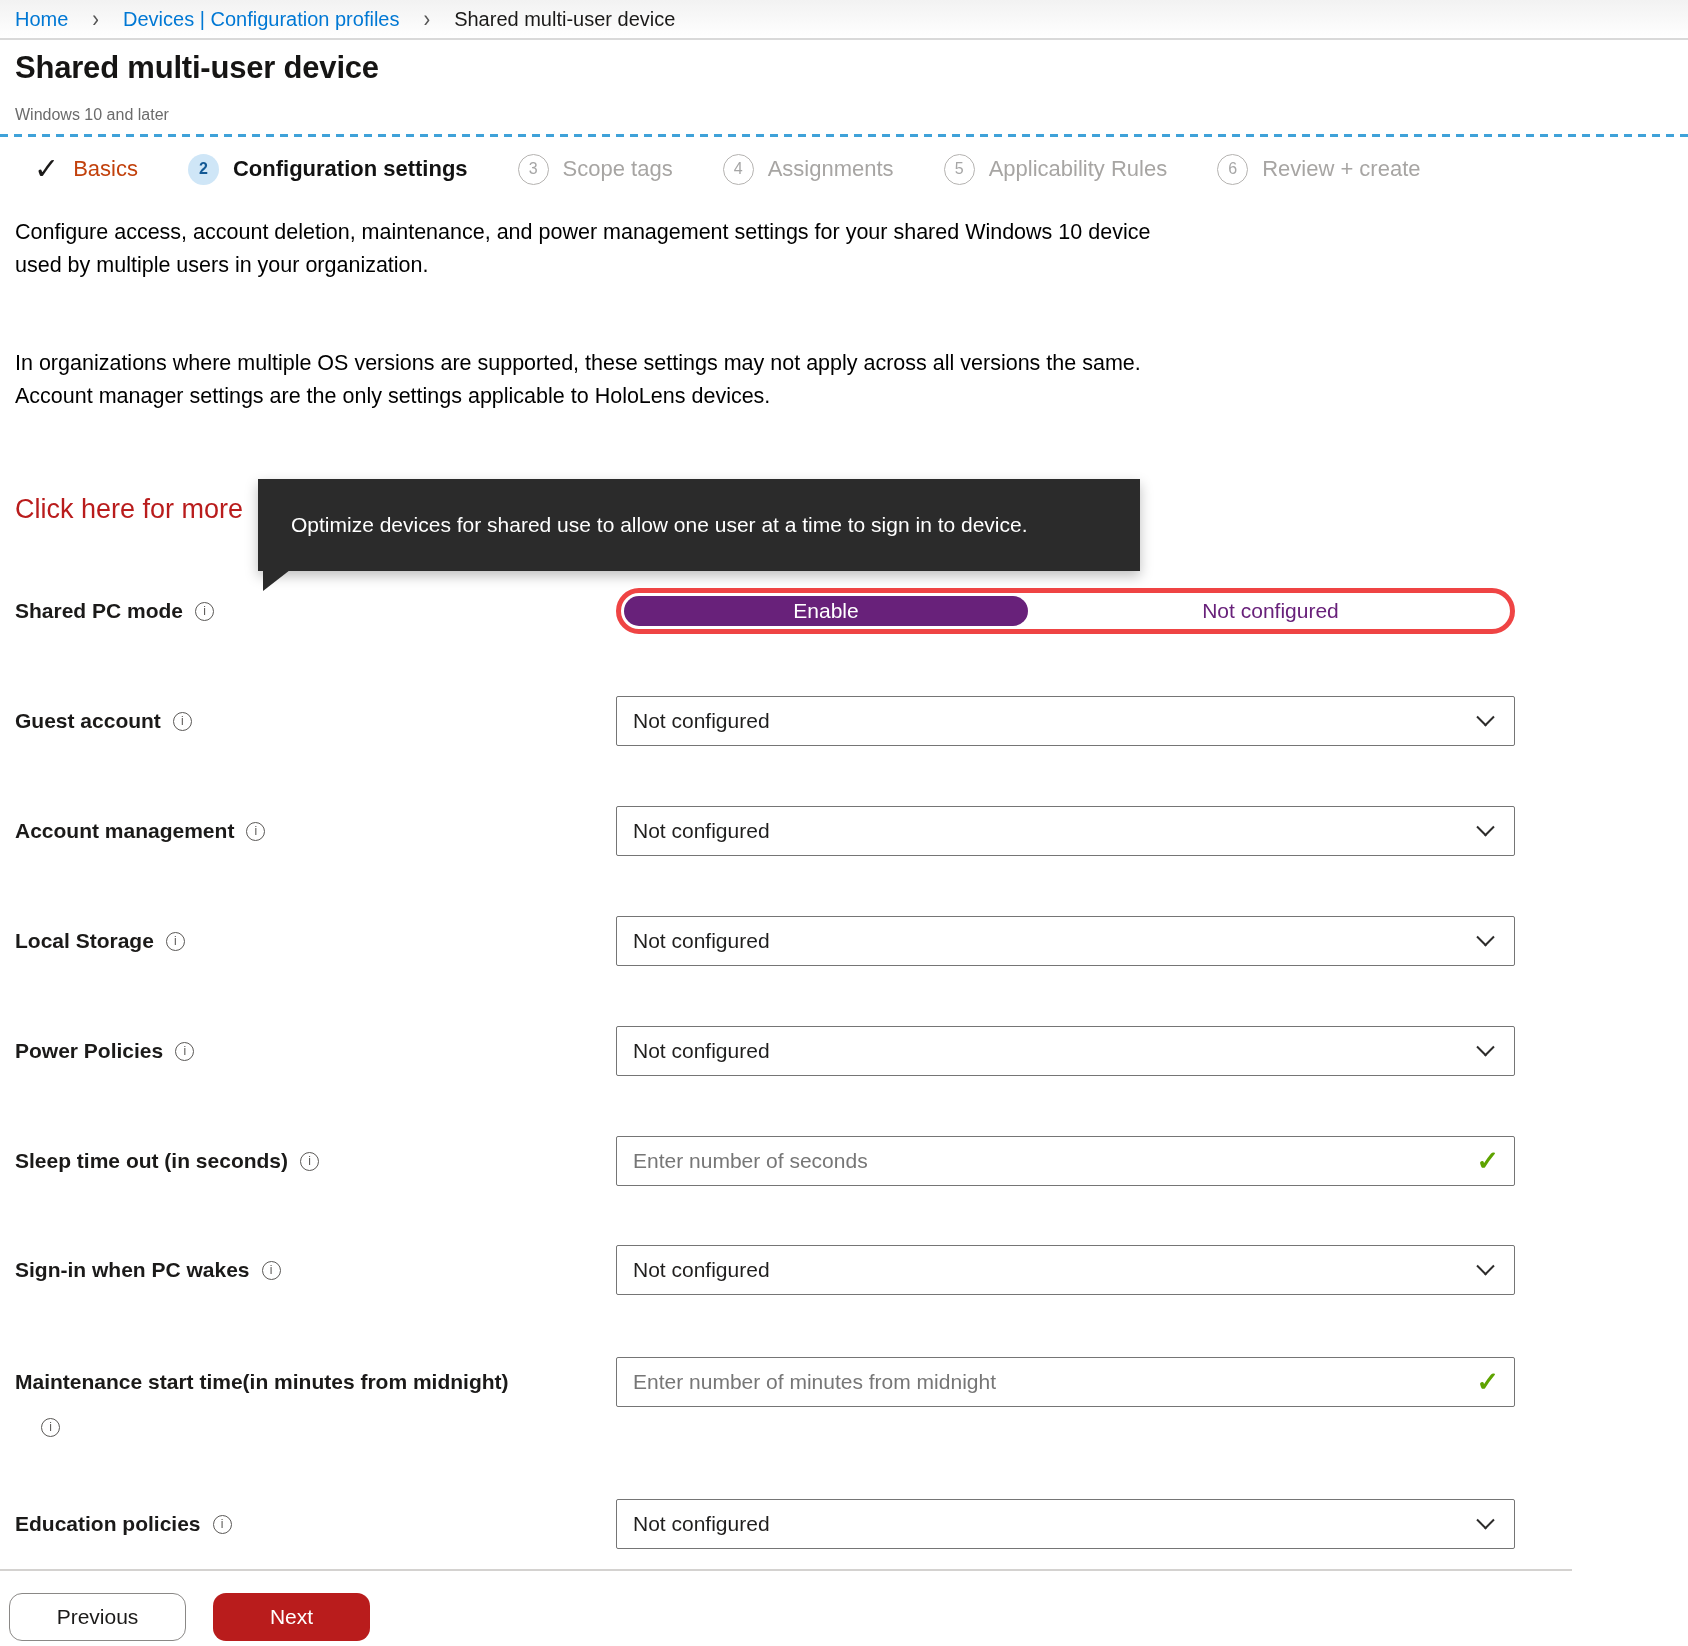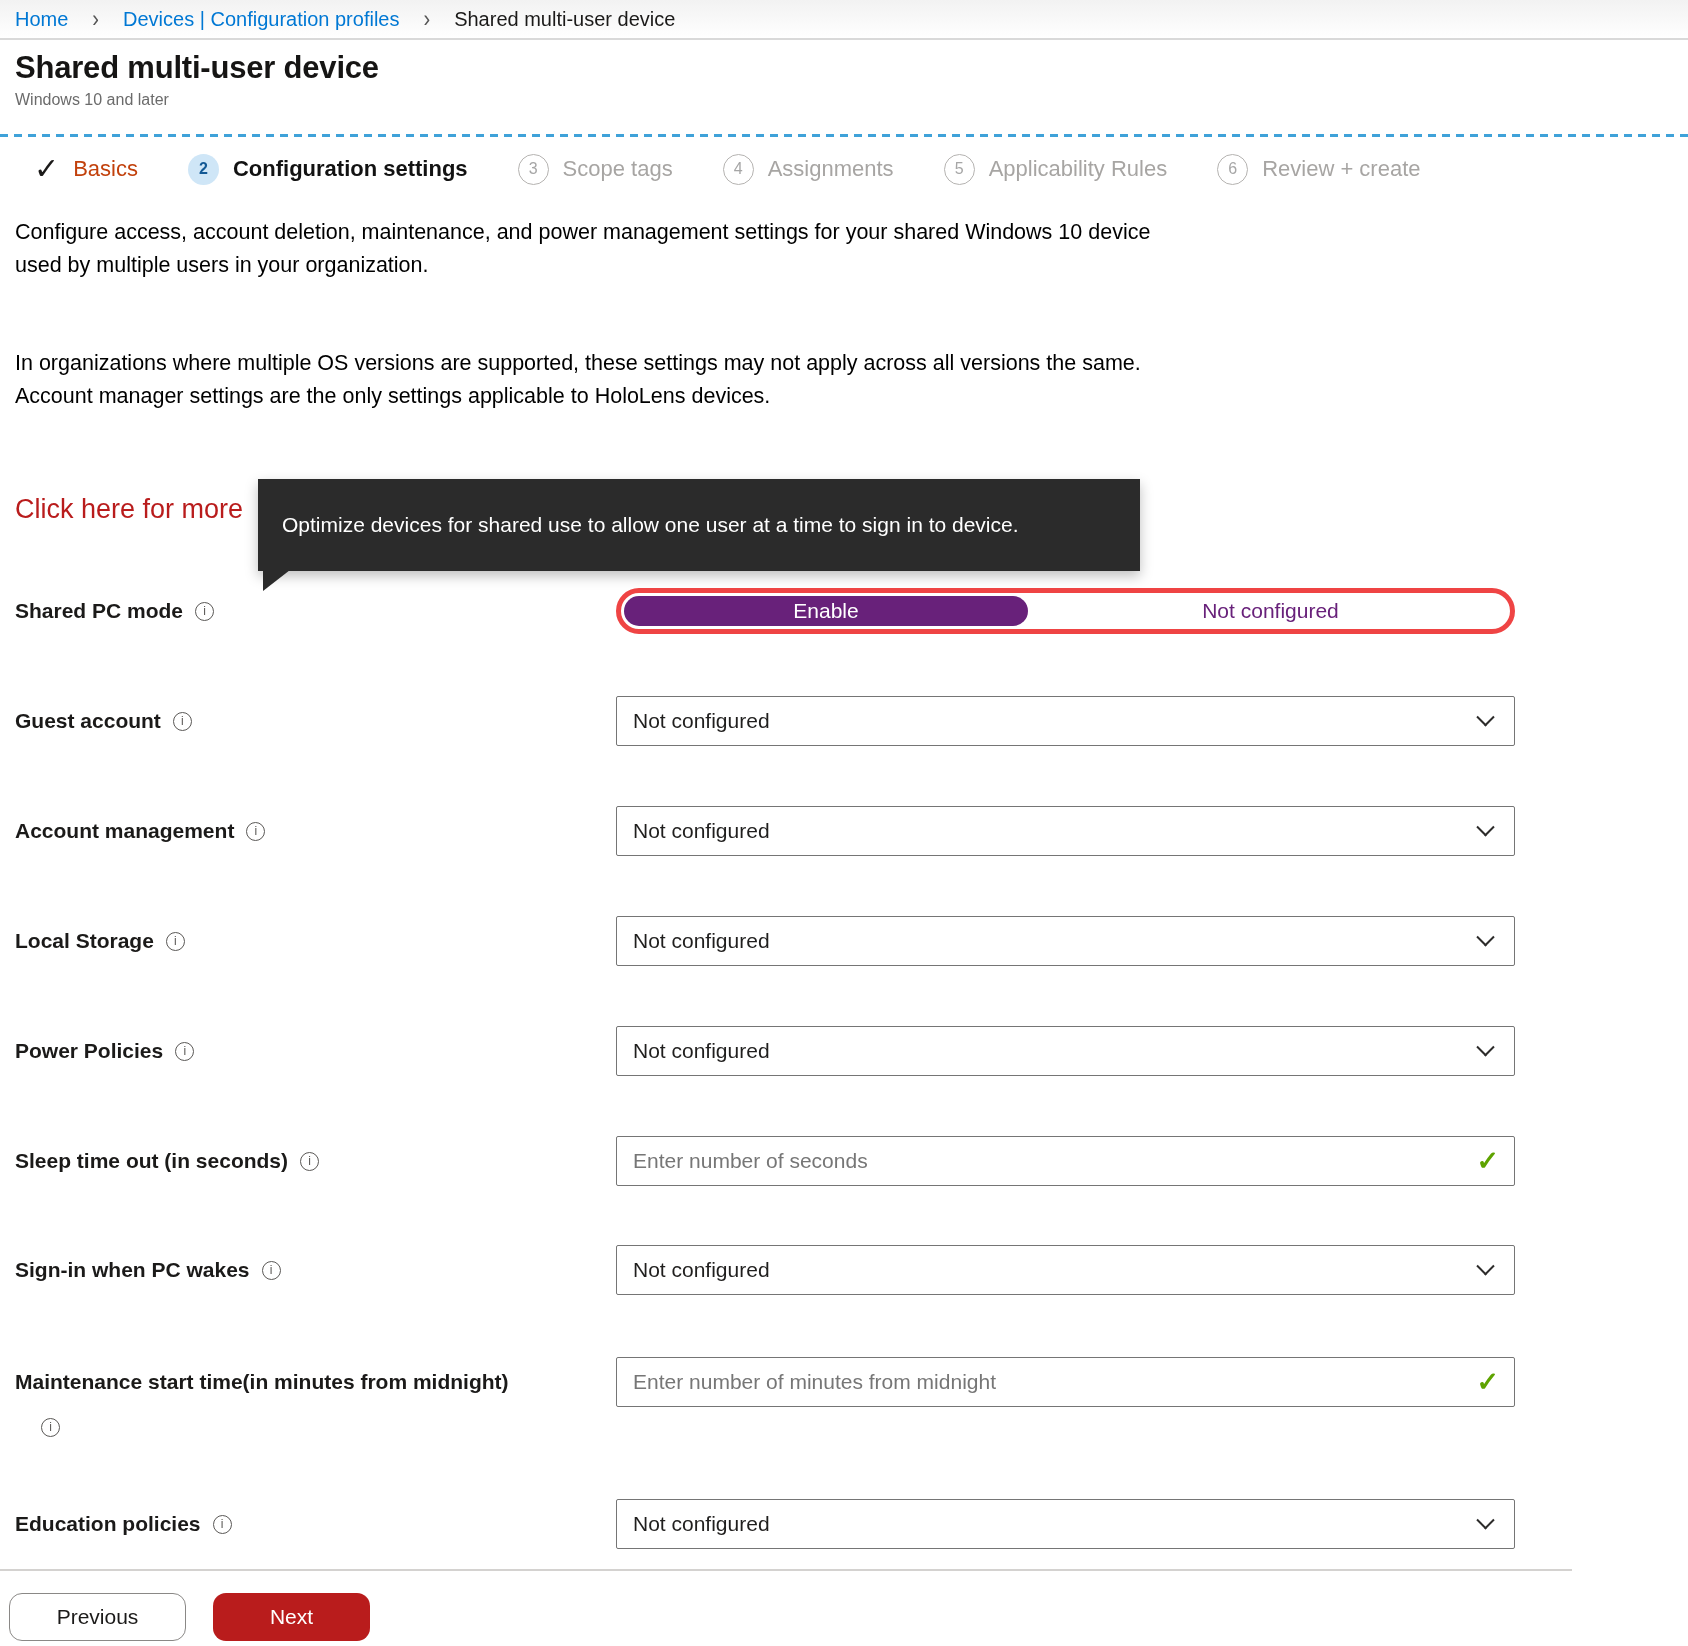--- a/index.html
+++ b/index.html
@@ -14,21 +14,21 @@
     background:linear-gradient(180deg,#f2f2f2 0%,#fbfbfb 70%,#ffffff 100%);
     border-bottom:2px solid #d9d9d9;
     display:flex;align-items:center;gap:24px;padding-left:15px;font-size:20px;
   }
   .crumb-link{color:#0078d4;cursor:pointer;text-decoration:none;}
   .crumb-sep{color:#555;font-size:20px;transform:scaleY(1.15);}
   .crumb-current{color:#1b1a19;}
   
   .header{position:absolute;top:50px;left:15px;}
   .page-title{font-size:31px;font-weight:700;color:#161514;letter-spacing:-.2px;}
-  .page-subtitle{margin-top:5px;font-size:16px;color:#6b6b6b;}
+  .page-subtitle{margin-top:20px;font-size:16px;color:#6b6b6b;}
   .dashed-divider{
     position:absolute;top:134px;left:0;width:100%;height:3px;
     background:repeating-linear-gradient(90deg,#3fa2d9 0 8px,transparent 8px 14px);
   }
   
   .tabs{
     position:absolute;top:146px;left:0;width:100%;height:46px;box-sizing:border-box;
     display:flex;align-items:center;gap:50px;padding-left:34px;font-size:22px;
     overflow:hidden;white-space:nowrap;
   }
@@ -48,21 +48,21 @@
   }
   
   .para{position:absolute;left:15px;font-size:21.5px;line-height:33px;color:#000000;}
   .para-1{top:216px;}
   .para-2{top:347px;}
   .more-link{position:absolute;left:15px;top:494px;font-size:27px;color:#b91c1c;cursor:pointer;z-index:1;}
   
   .tooltip{
     position:absolute;left:258px;top:479px;width:882px;height:92px;box-sizing:border-box;
     background:#2b2b2b;color:#ffffff;font-size:21px;display:flex;align-items:center;
-    padding-left:24px;z-index:6;box-shadow:0 5px 12px rgba(0,0,0,.25);
+    padding-left:33px;z-index:6;box-shadow:0 5px 12px rgba(0,0,0,.25);
   }
   .tooltip .tail{
     position:absolute;left:5px;bottom:-20px;width:0;height:0;
     border-top:21px solid #2b2b2b;border-right:27px solid transparent;
   }
   
   .row{position:absolute;left:0;width:100%;}
   .field-label{
     position:absolute;left:15px;top:0;height:50px;display:flex;align-items:center;
     font-size:21px;font-weight:600;color:#1b1a19;

